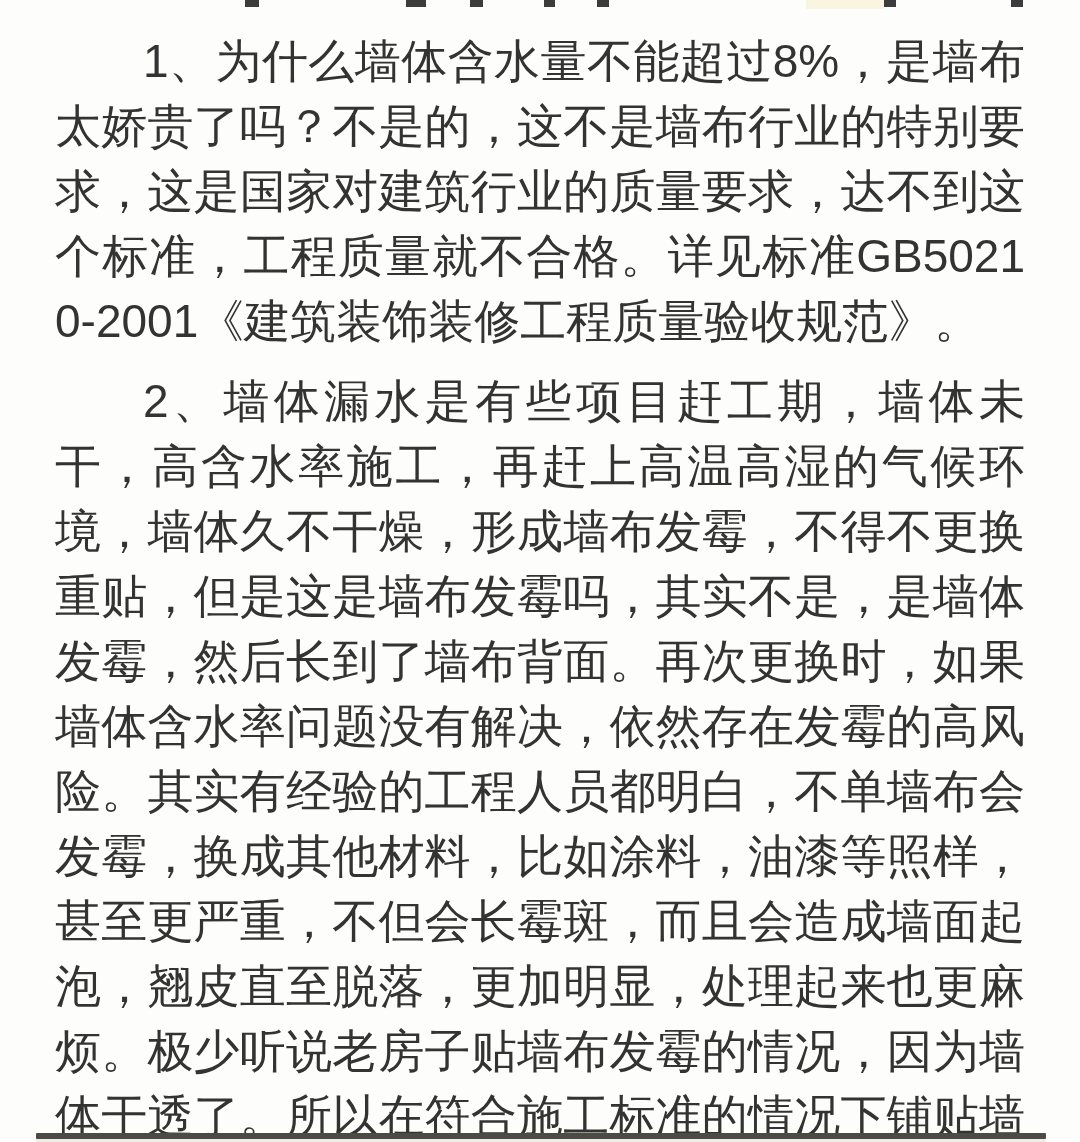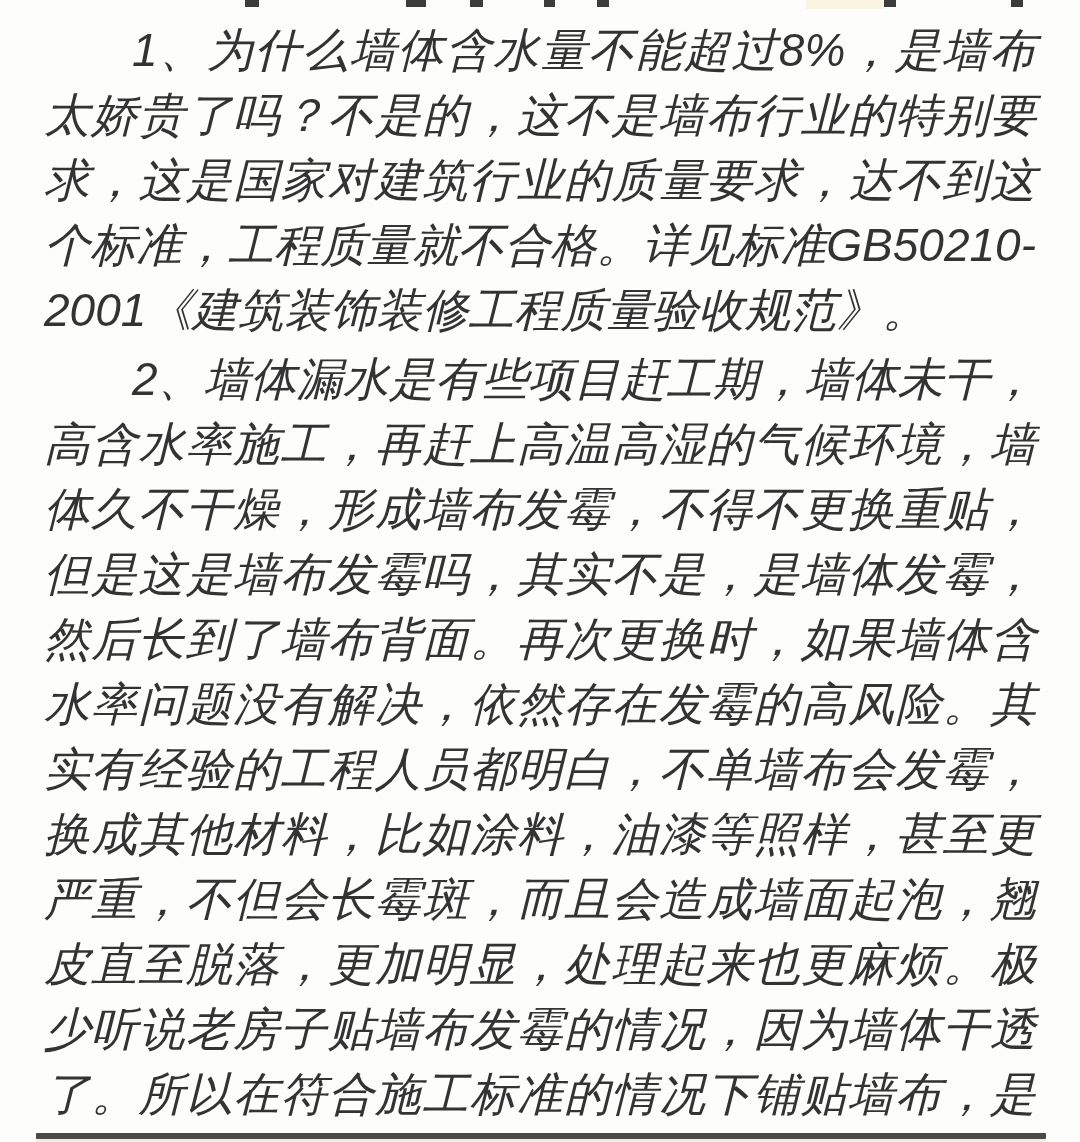--- a/index.html
+++ b/index.html
@@ -42,23 +42,22 @@
     top: 14px;
     width: 1000px;
     font-size: 46px;
     line-height: 65px;
     color: #333333;
     text-align: justify;
     text-justify: inter-ideograph;
     word-break: break-all;
   }
   .content p {
-    margin: 4px;
+    margin: 15px;
     text-indent: 88px;
-    font-style: italic;
   }
   
   .bottom-bar {
     position: absolute;
     left: 36px;
     top: 1133px;
     width: 1010px;
     height: 6px;
     background: #4c4a45;
     border-radius: 1px;

